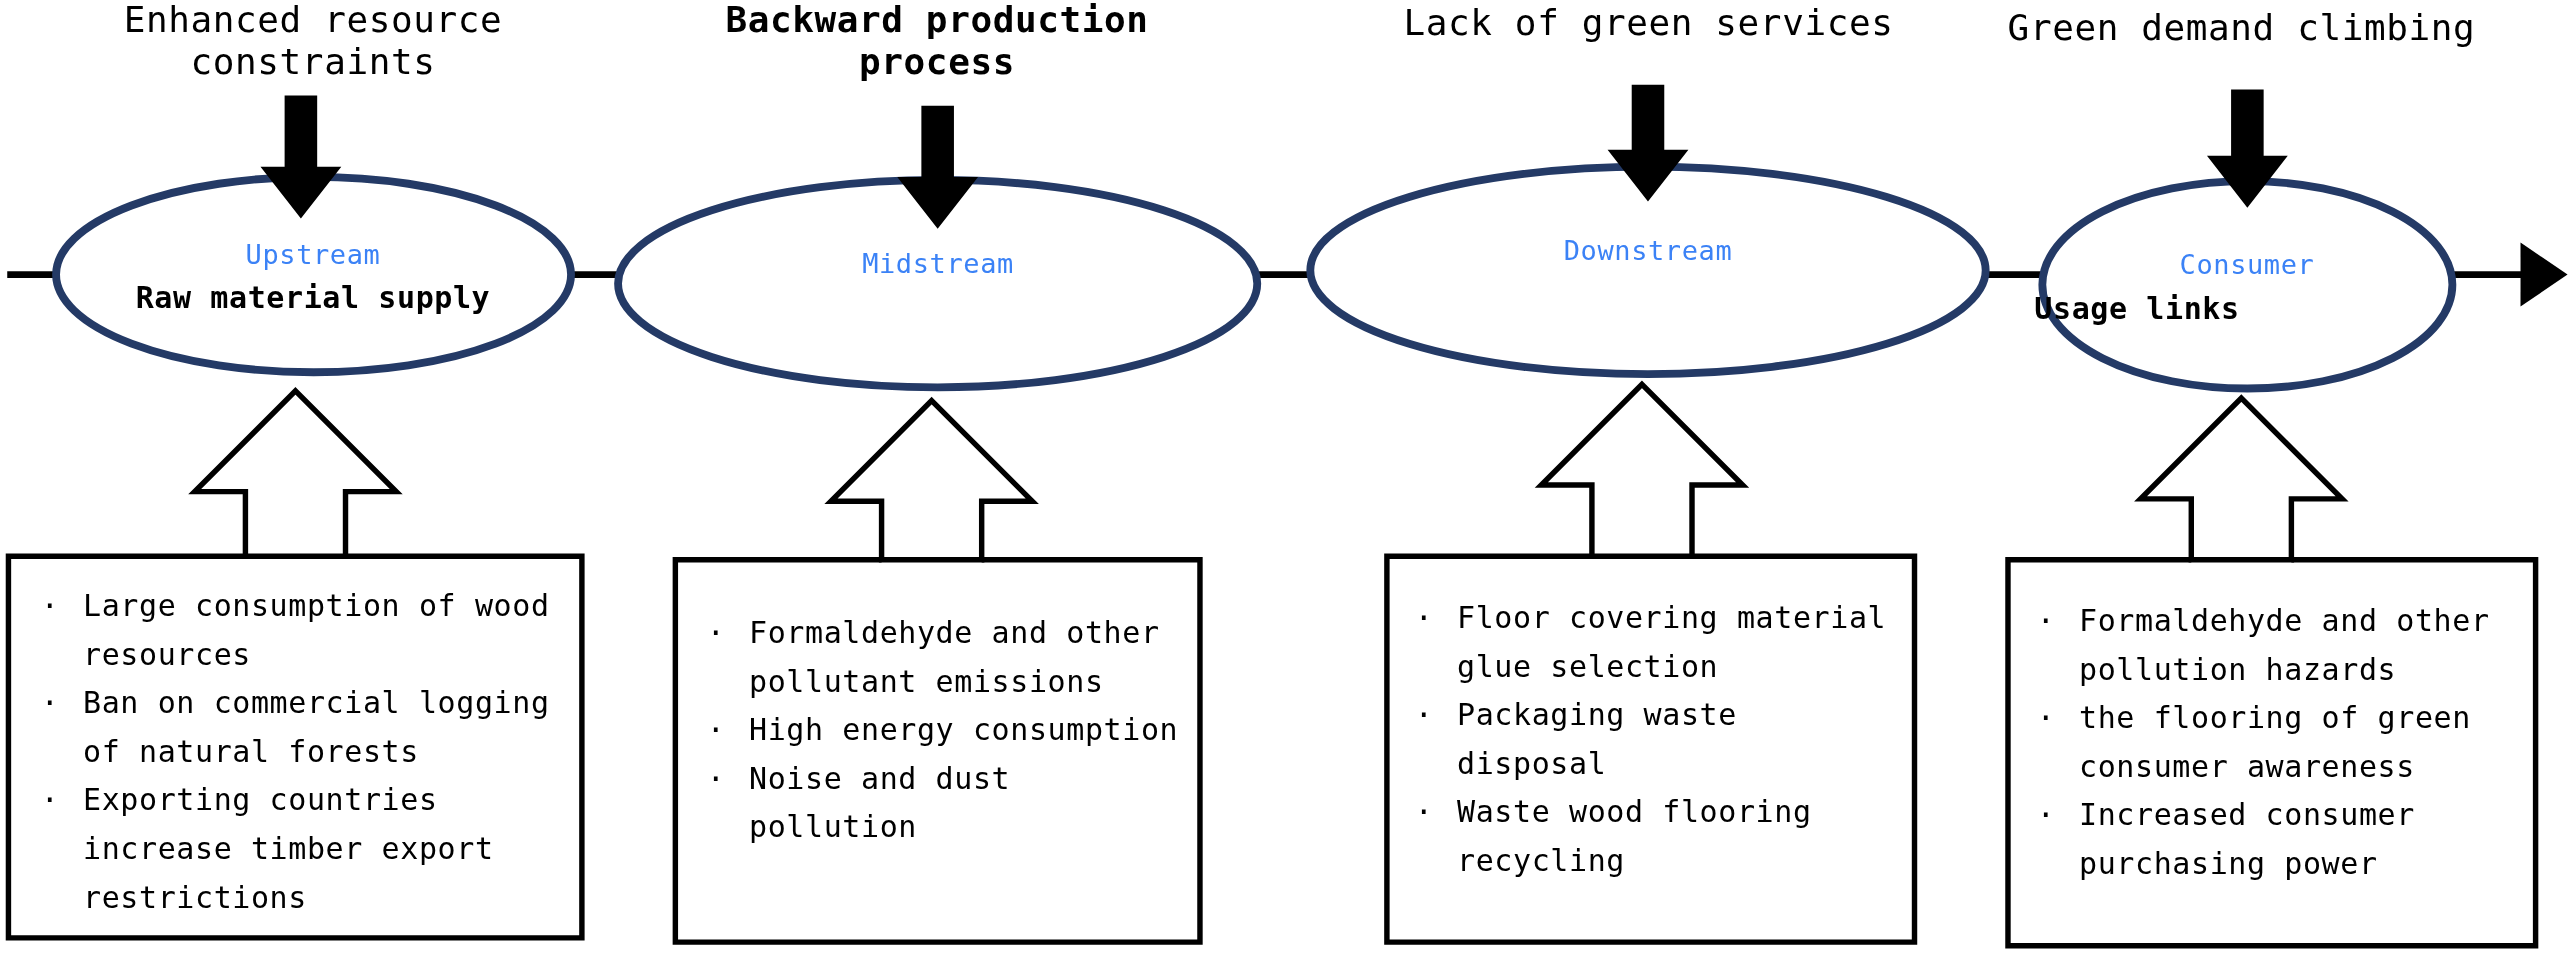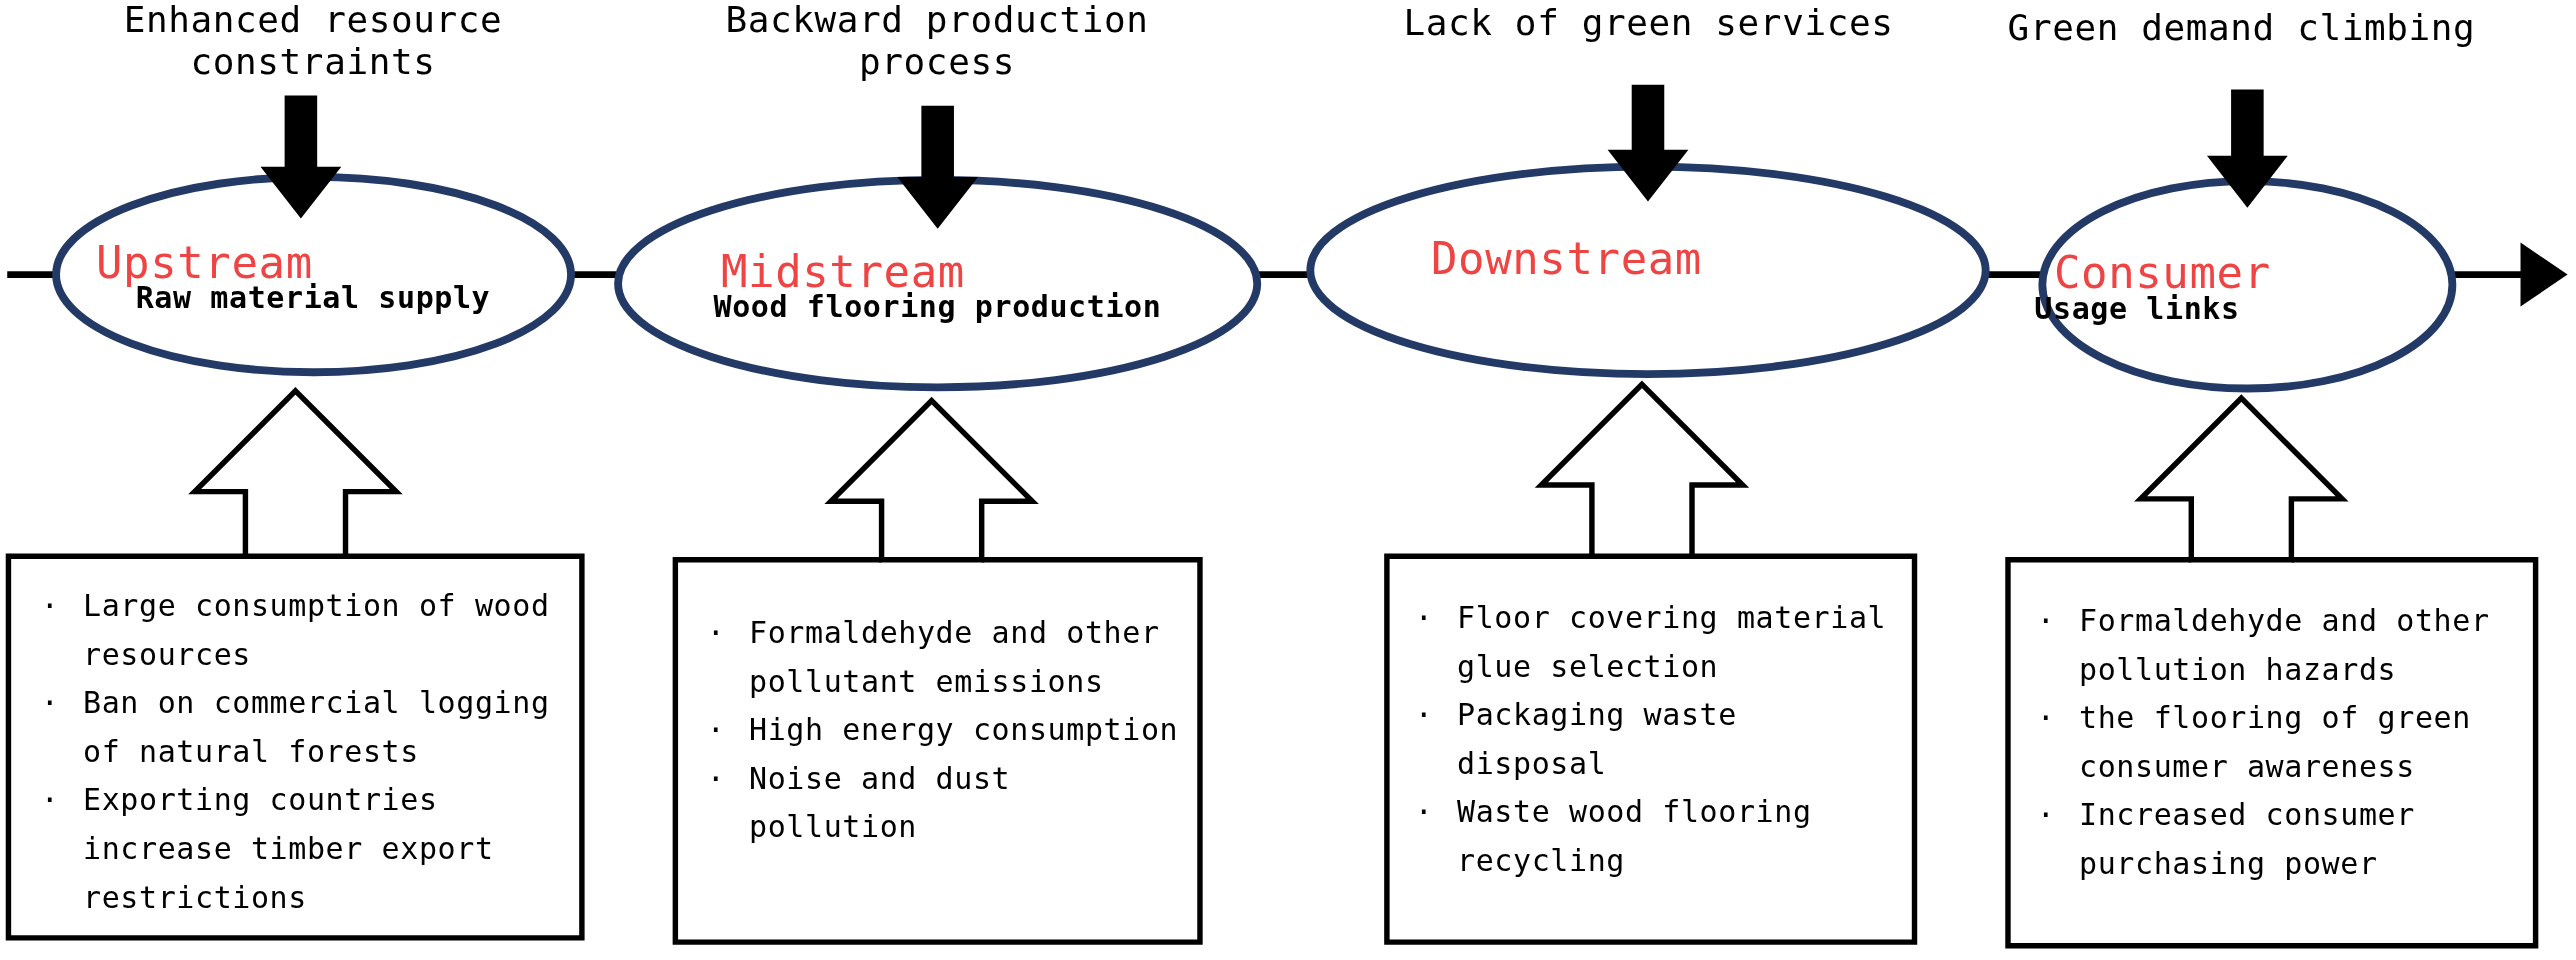--- a/index.html
+++ b/index.html
@@ -28,24 +28,24 @@
     position: absolute;
     text-align: center;
     font-size: 36px;
     line-height: 1.18;
     color: #000000;
     letter-spacing: 0.6px;
     white-space: pre-line;
   }
   .node-title {
     position: absolute;
-    text-align: left;
-    font-size: 44px;
+    text-align: center;
+    font-size: 27px;
     line-height: 1.0;
-    color: #ef4444;
+    color: #3b82f6;
     letter-spacing: 0.6px;
   }
   .node-sub {
     position: absolute;
     text-align: center;
     font-size: 30px;
     line-height: 1.0;
     color: #000000;
     letter-spacing: 0.6px;
     font-weight: bold;
@@ -106,30 +106,29 @@
     <g fill="none" stroke="#000" stroke-width="9">
       <path d="M407,922 L14,922 L14,1555 L965,1555 L965,922 L573,922"></path>
       <path d="M1462,928 L1120,928 L1120,1562 L1990,1562 L1990,928 L1628,928"></path>
       <path d="M2640,922 L2300,922 L2300,1562 L3175,1562 L3175,922 L2806,922"></path>
       <path d="M3634,928 L3330,928 L3330,1568 L4205,1568 L4205,928 L3800,928"></path>
     </g>
   </svg>
 
   <div class="hdr-text" style="left:72px; top:-1.2px; width:482px;">Enhanced resource
 constraints</div>
-  <div class="hdr-text" style="left:696px; top:-1.2px; width:482px;">Backward production
+  <div class="hdr-text" style="left:696px; top:-1.2px; width:482px;font-weight:bold;">Backward production
 process</div>
   <div class="hdr-text" style="left:1353px; top:2.4px; width:591px;">Lack of green services</div>
   <div class="hdr-text" style="left:1982px; top:7.2px; width:519px;text-align:center;">Green demand climbing</div>
 
   <div class="node-title" style="left:96px; top:241px; width:434px;">Upstream</div>
   <div class="node-sub" style="left:66px; top:283px; width:494px;">Raw material supply</div>
 
   <div class="node-title" style="left:721px; top:250px; width:434px;">Midstream</div>
-  <div class="node-sub" style="left:654px; top:292px; width:567px;">Wood flooring production</div>
 
   <div class="node-title" style="left:1431px; top:237px; width:434px;">Downstream</div>
 
   <div class="node-title" style="left:2054px; top:251px; width:386px;">Consumer</div>
   <div class="node-sub" style="left:1944px; top:294px; width:386px;">Usage links</div>
 
   <div class="bullet-list" style="left:36px; top:582px; width:516px;">
     <div class="bullet-row">
       <span class="bullet-dot">·</span>
       <span>Large consumption of wood resources</span>

